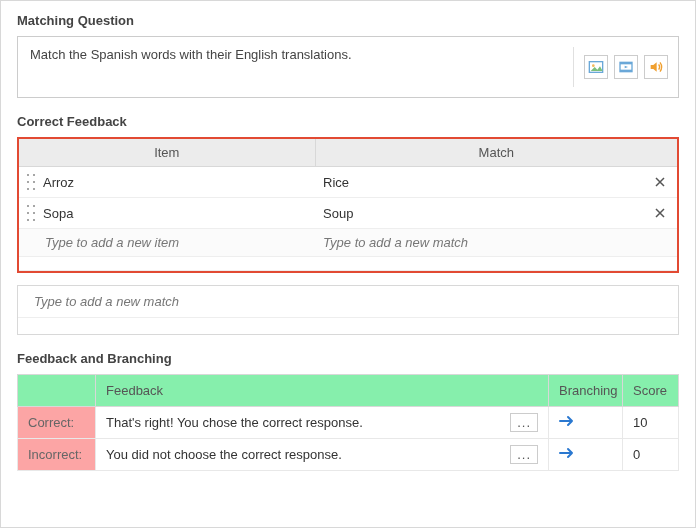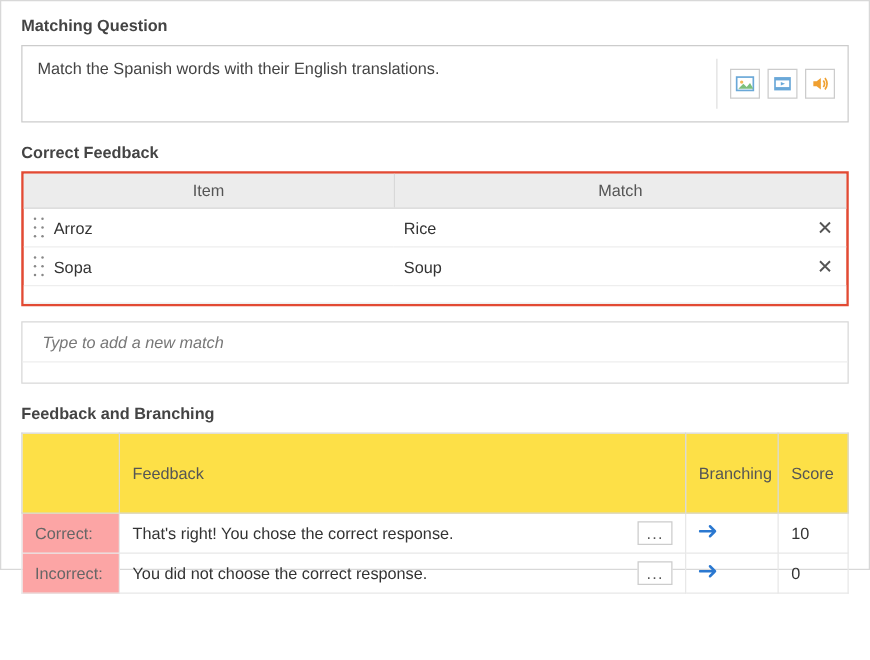--- a/index.html
+++ b/index.html
@@ -8,21 +8,21 @@
     font-size: 13px;
     color: #333;
     background: #fff;
     width: 696px;
     height: 528px;
     overflow: hidden;
   }
   .panel {
     border: 1px solid #d8d8d8;
     width: 696px;
-    height: 456px;
+    height: 528px;
     padding: 12px 16px 16px 16px;
   }
   .section-title {
     font-weight: 600;
     color: #444;
     margin-bottom: 8px;
   }
   .section-title.mt { margin-top: 16px; }
   
   .question-box {
@@ -113,25 +113,25 @@
     border-bottom: 1px solid #eee;
   }
   .add-spacer { height: 16px; }
   
   table.fb {
     width: 100%;
     border-collapse: collapse;
     table-layout: fixed;
   }
   table.fb th {
-    background: #fde047;
+    background: #86efac;
     font-weight: 400;
     color: #555;
     text-align: left;
-    padding: 24px 10px;
+    padding: 8px 10px;
     border: 1px solid #d8d8d8;
   }
   table.fb td {
     padding: 6px 10px;
     border: 1px solid #e8e8e8;
     vertical-align: middle;
   }
   table.fb .lbl { background: #fca5a5; color:#666; }
   .fb-cell { display:flex; align-items:center; justify-content:space-between; gap:8px; }
   .more-btn {
@@ -248,20 +248,24 @@
             <td>
               <div class="match-cell">
                 <span>Soup</span>
                 <span class="del-x">
                   <svg viewBox="0 0 10 10">
                     <path d="M1 1 L9 9 M9 1 L1 9" stroke="#555" stroke-width="1.5"></path>
                   </svg>
                 </span>
               </div>
             </td>
+          </tr>
+          <tr class="placeholder-row">
+            <td><span class="placeholder placeholder-item">Type to add a new item</span></td>
+            <td><span class="placeholder">Type to add a new match</span></td>
           </tr>
           <tr class="spacer-row">
             <td colspan="2"></td>
           </tr>
         </tbody>
     </table>
   </div>
 
   <div class="add-wrap">
     <div class="add-body">

